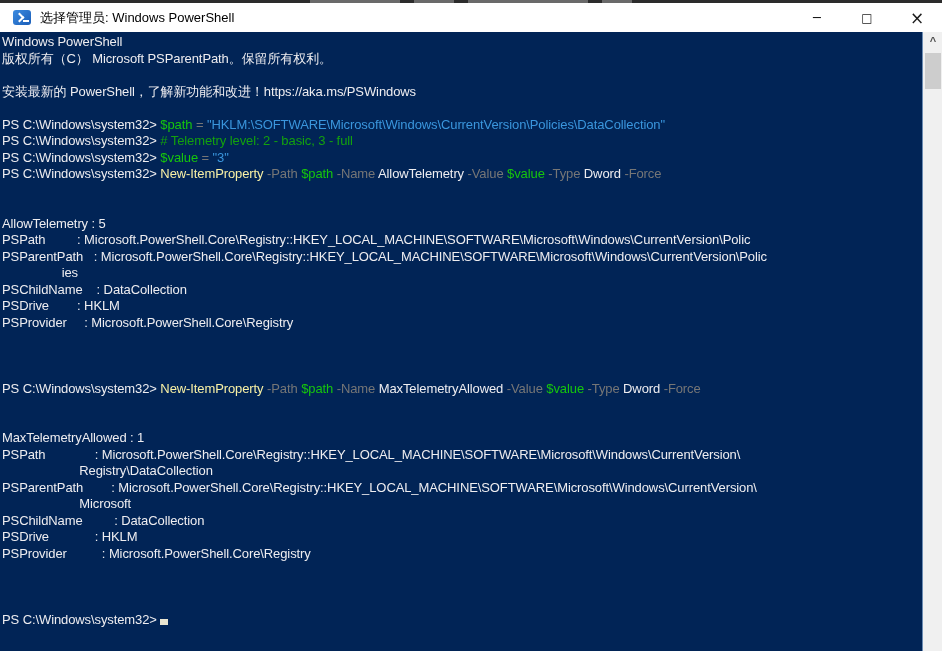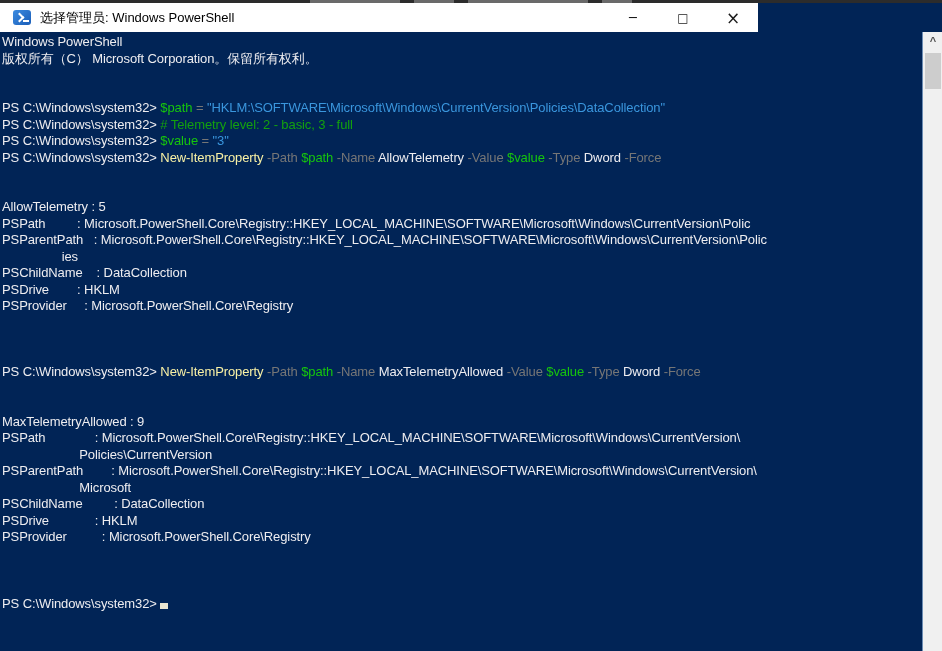--- a/index.html
+++ b/index.html
@@ -7,21 +7,21 @@
     --cyan:#3a96dd; --yellow:#f9f1a5; --gray:#767676; --cursor:#e9e5d1;
     --titlebar:#ffffff; --titletext:#000000;
   }
   *{box-sizing:border-box;margin:0;padding:0;}
   html,body{width:942px;height:651px;overflow:hidden;}
   body{position:relative;font-family:"Liberation Sans","DejaVu Sans",sans-serif;background:#012456;}
 
   .top-sliver{position:absolute;left:0;top:0;width:942px;height:3px;background:#2c2c2c;}
   .top-sliver i{display:inline-block;height:3px;background:#6a6a6a;margin-right:14px;vertical-align:top;}
 
-  .titlebar{position:absolute;left:0;top:3px;width:758px;height:29px;background:var(--titlebar);
+  .titlebar{position:absolute;left:0;top:3px;width:942px;height:29px;background:var(--titlebar);
     display:flex;align-items:center;}
   .ps-icon{width:18px;height:15px;background:linear-gradient(135deg,#3c8be0,#1b5eb8);
     border-radius:3px;margin-left:13px;position:relative;flex:0 0 auto;}
   .ps-icon::before{content:"";position:absolute;left:3px;top:4px;width:5px;height:5px;
     border-right:2px solid #fff;border-top:2px solid #fff;transform:rotate(45deg);}
   .ps-icon::after{content:"";position:absolute;right:2px;bottom:3px;width:6px;height:2px;background:#fff;}
   .title-text{margin-left:9px;font-size:13px;color:var(--titletext);white-space:nowrap;}
   .win-controls{margin-left:auto;display:flex;height:100%;}
   .win-btn{width:50px;height:100%;display:flex;align-items:center;justify-content:center;
     color:#1a1a1a;cursor:default;background:transparent;border:0;font-family:"DejaVu Sans",sans-serif;}
@@ -56,45 +56,46 @@
   <div class="title-text">选择管理员: Windows PowerShell</div>
   <div class="win-controls">
     <button class="win-btn min">─</button>
     <button class="win-btn max">□</button>
     <button class="win-btn close">×</button>
   </div>
 </div>
 
 <div class="terminal" id="terminal-body">
     <div class="tl"><span class="c-w">Windows PowerShell</span></div>
-    <div class="tl"><span class="c-w">版权所有（C） Microsoft Corporation。保留所有权利。</span></div>
+    <div class="tl"><span class="c-w">版权所有（C） Microsoft PSParentPath。保留所有权利。</span></div>
     <div class="tl"></div>
+    <div class="tl"><span class="c-w">安装最新的 PowerShell，了解新功能和改进！https://aka.ms/PSWindows</span></div>
     <div class="tl"></div>
     <div class="tl"><span class="c-w">PS C:\Windows\system32&gt; </span><span class="c-g">$path</span><span class="c-gr"> = </span><span class="c-c">"HKLM:\SOFTWARE\Microsoft\Windows\CurrentVersion\Policies\DataCollection"</span></div>
     <div class="tl"><span class="c-w">PS C:\Windows\system32&gt; </span><span class="c-dg"># Telemetry level: 2 - basic, 3 - full</span></div>
     <div class="tl"><span class="c-w">PS C:\Windows\system32&gt; </span><span class="c-g">$value</span><span class="c-gr"> = </span><span class="c-c">"3"</span></div>
     <div class="tl"><span class="c-w">PS C:\Windows\system32&gt; </span><span class="c-y">New-ItemProperty</span><span class="c-gr"> -Path </span><span class="c-g">$path</span><span class="c-gr"> -Name </span><span class="c-w">AllowTelemetry</span><span class="c-gr"> -Value </span><span class="c-g">$value</span><span class="c-gr"> -Type </span><span class="c-w">Dword</span><span class="c-gr"> -Force</span></div>
     <div class="tl"></div>
     <div class="tl"></div>
     <div class="tl"><span class="c-w">AllowTelemetry : 5</span></div>
     <div class="tl"><span class="c-w">PSPath         : Microsoft.PowerShell.Core\Registry::HKEY_LOCAL_MACHINE\SOFTWARE\Microsoft\Windows\CurrentVersion\Polic</span></div>
     <div class="tl"><span class="c-w">PSParentPath   : Microsoft.PowerShell.Core\Registry::HKEY_LOCAL_MACHINE\SOFTWARE\Microsoft\Windows\CurrentVersion\Polic</span></div>
     <div class="tl"><span class="c-w">                 ies</span></div>
     <div class="tl"><span class="c-w">PSChildName    : DataCollection</span></div>
     <div class="tl"><span class="c-w">PSDrive        : HKLM</span></div>
     <div class="tl"><span class="c-w">PSProvider     : Microsoft.PowerShell.Core\Registry</span></div>
     <div class="tl"></div>
     <div class="tl"></div>
     <div class="tl"></div>
     <div class="tl"><span class="c-w">PS C:\Windows\system32&gt; </span><span class="c-y">New-ItemProperty</span><span class="c-gr"> -Path </span><span class="c-g">$path</span><span class="c-gr"> -Name </span><span class="c-w">MaxTelemetryAllowed</span><span class="c-gr"> -Value </span><span class="c-g">$value</span><span class="c-gr"> -Type </span><span class="c-w">Dword</span><span class="c-gr"> -Force</span></div>
     <div class="tl"></div>
     <div class="tl"></div>
-    <div class="tl"><span class="c-w">MaxTelemetryAllowed : 9</span></div>
+    <div class="tl"><span class="c-w">MaxTelemetryAllowed : 1</span></div>
     <div class="tl"><span class="c-w">PSPath              : Microsoft.PowerShell.Core\Registry::HKEY_LOCAL_MACHINE\SOFTWARE\Microsoft\Windows\CurrentVersion\</span></div>
-    <div class="tl"><span class="c-w">                      Policies\CurrentVersion</span></div>
+    <div class="tl"><span class="c-w">                      Registry\DataCollection</span></div>
     <div class="tl"><span class="c-w">PSParentPath        : Microsoft.PowerShell.Core\Registry::HKEY_LOCAL_MACHINE\SOFTWARE\Microsoft\Windows\CurrentVersion\</span></div>
     <div class="tl"><span class="c-w">                      Microsoft</span></div>
     <div class="tl"><span class="c-w">PSChildName         : DataCollection</span></div>
     <div class="tl"><span class="c-w">PSDrive             : HKLM</span></div>
     <div class="tl"><span class="c-w">PSProvider          : Microsoft.PowerShell.Core\Registry</span></div>
     <div class="tl"></div>
     <div class="tl"></div>
     <div class="tl"></div>
     <div class="tl"><span class="c-w">PS C:\Windows\system32&gt; </span><span class="cursor"></span></div>
   </div>

